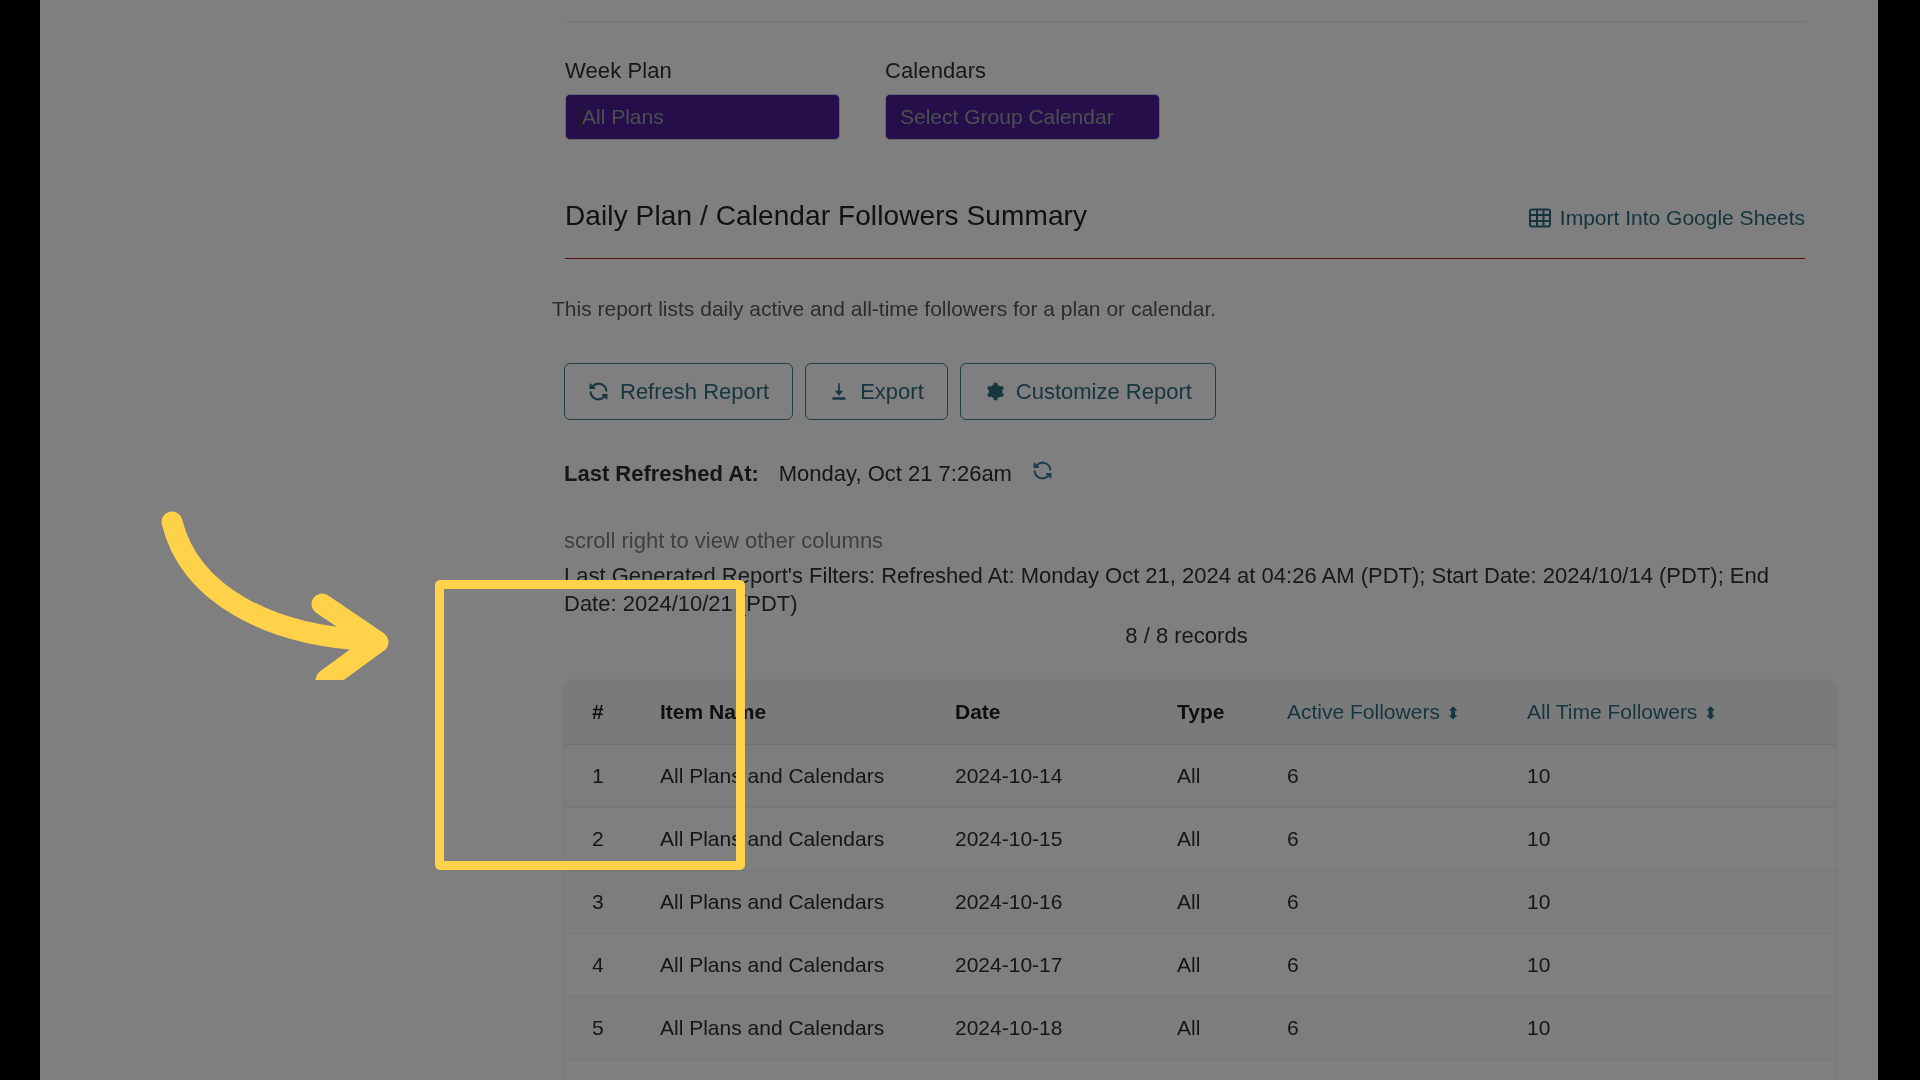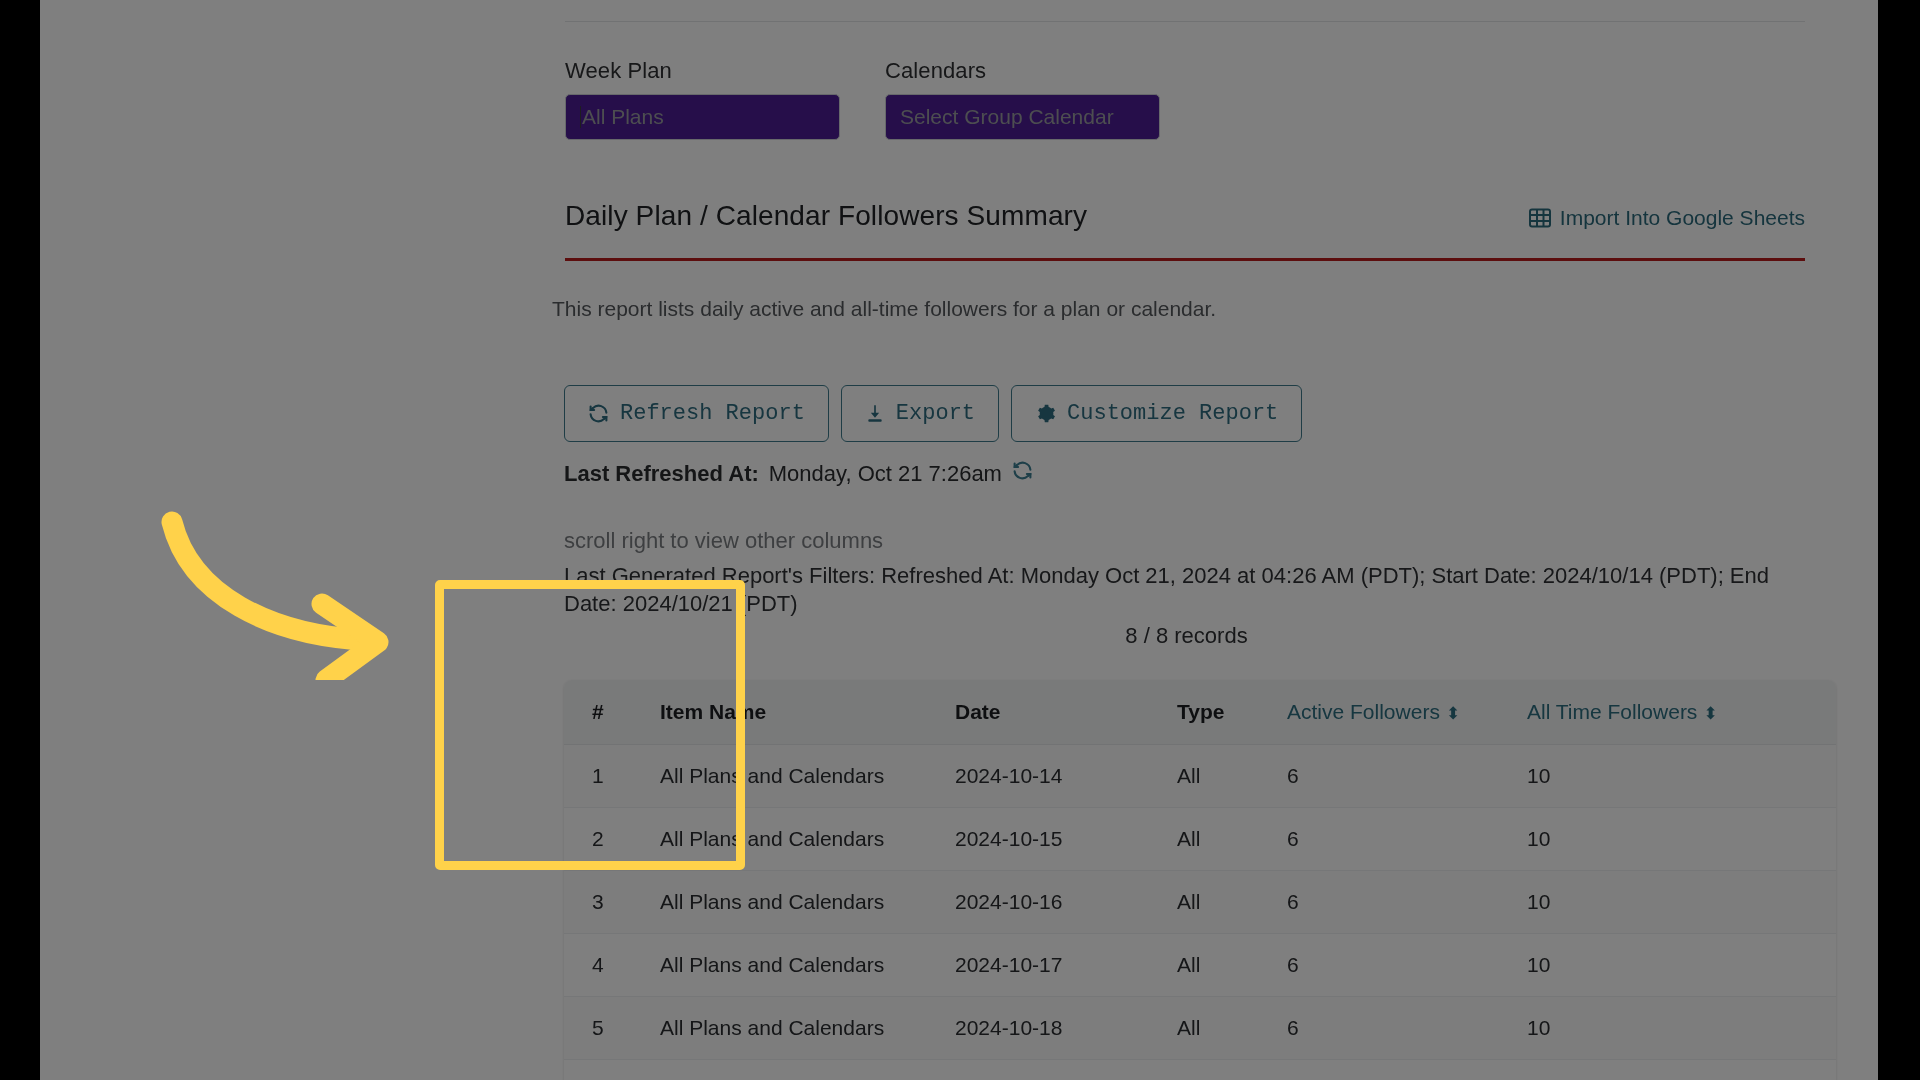--- a/index.html
+++ b/index.html
@@ -40,46 +40,46 @@
   .ph{font-size:21px;color:#9a9da1;}
   .caret{
     display:inline-block;width:1px;height:22px;background:#3c3d40;
     margin-right:1px;
   }
 
   
   .rep-head{
     position:absolute;left:525px;top:200px;width:1240px;
     display:flex;align-items:flex-start;justify-content:space-between;
-    padding-bottom:26px;border-bottom:3px solid #b91c1c;text-align:right;
+    padding-bottom:26px;border-bottom:1px solid #b91c1c;text-align:right;
   }
   .rep-title{font-size:28px;color:#212326;font-weight:400;letter-spacing:.1px;}
   .gs-link{
     display:flex;align-items:center;gap:9px;color:#2b6a7c;font-size:21px;
     margin-top:6px;cursor:pointer;margin-left:8px;
   }
   .grid-ico{display:block;}
 
   .rep-desc{
     position:absolute;left:512px;top:297px;font-size:21px;color:#55585c;
   }
 
   
-  .btn-row{position:absolute;left:524px;top:385px;display:flex;gap:12px;font-family:Liberation Mono, monospace;}
+  .btn-row{position:absolute;left:524px;top:363px;display:flex;gap:12px;}
   .btn{
     height:55px;border:1px solid #3e7b8c;border-radius:6px;background:#fff;
     color:#2f6d80;font-size:22px;display:flex;align-items:center;
     gap:11px;padding:0 23px;cursor:pointer;white-space:nowrap;
   }
   .btn svg{display:block;flex:none;}
 
   
   .refreshed{
     position:absolute;left:524px;top:460px;font-size:22px;color:#2a2c2f;
-    display:flex;align-items:center;gap:10px;
+    display:flex;align-items:center;gap:20px;
   }
   .refreshed b{font-weight:700;}
 
   
   .meta{position:absolute;left:524px;top:528px;width:1245px;}
   .scroll-hint{font-size:22px;color:#7b7e82;margin-bottom:8px;}
   .filters-line{font-size:22px;color:#2f3134;line-height:1.28;}
   .records{font-size:22px;color:#2f3134;margin-top:5px;text-align:center;}
 
   

